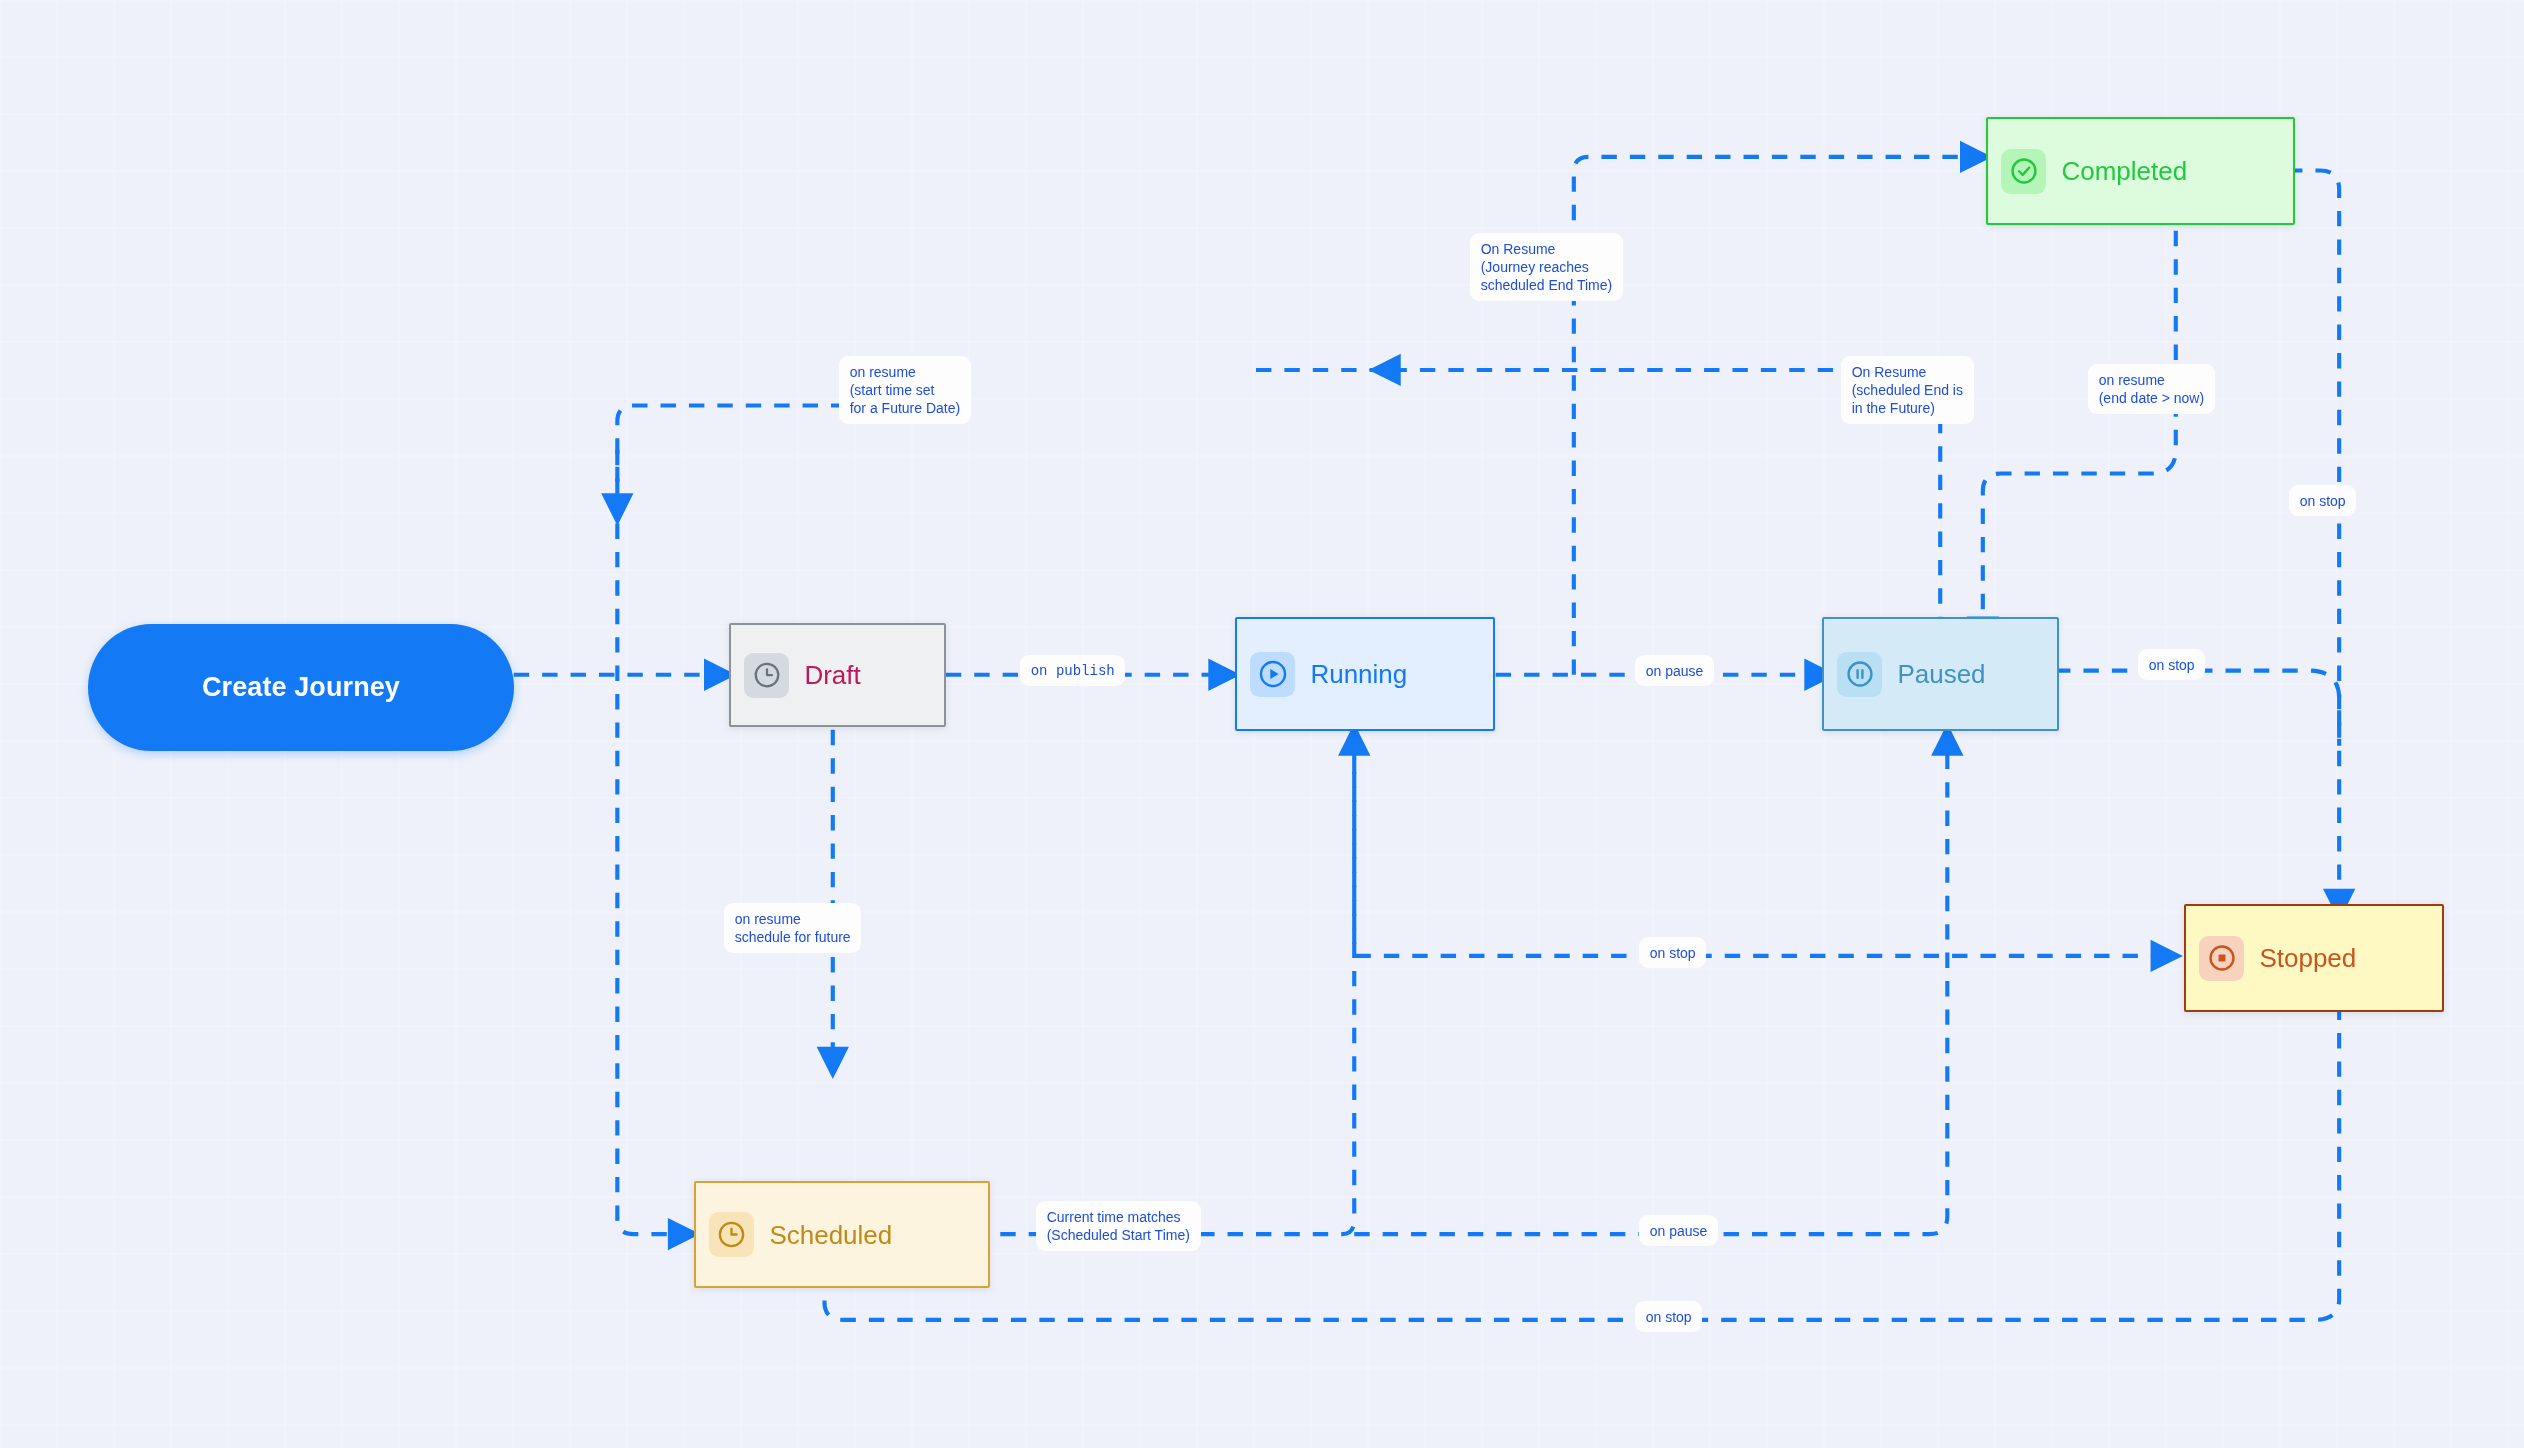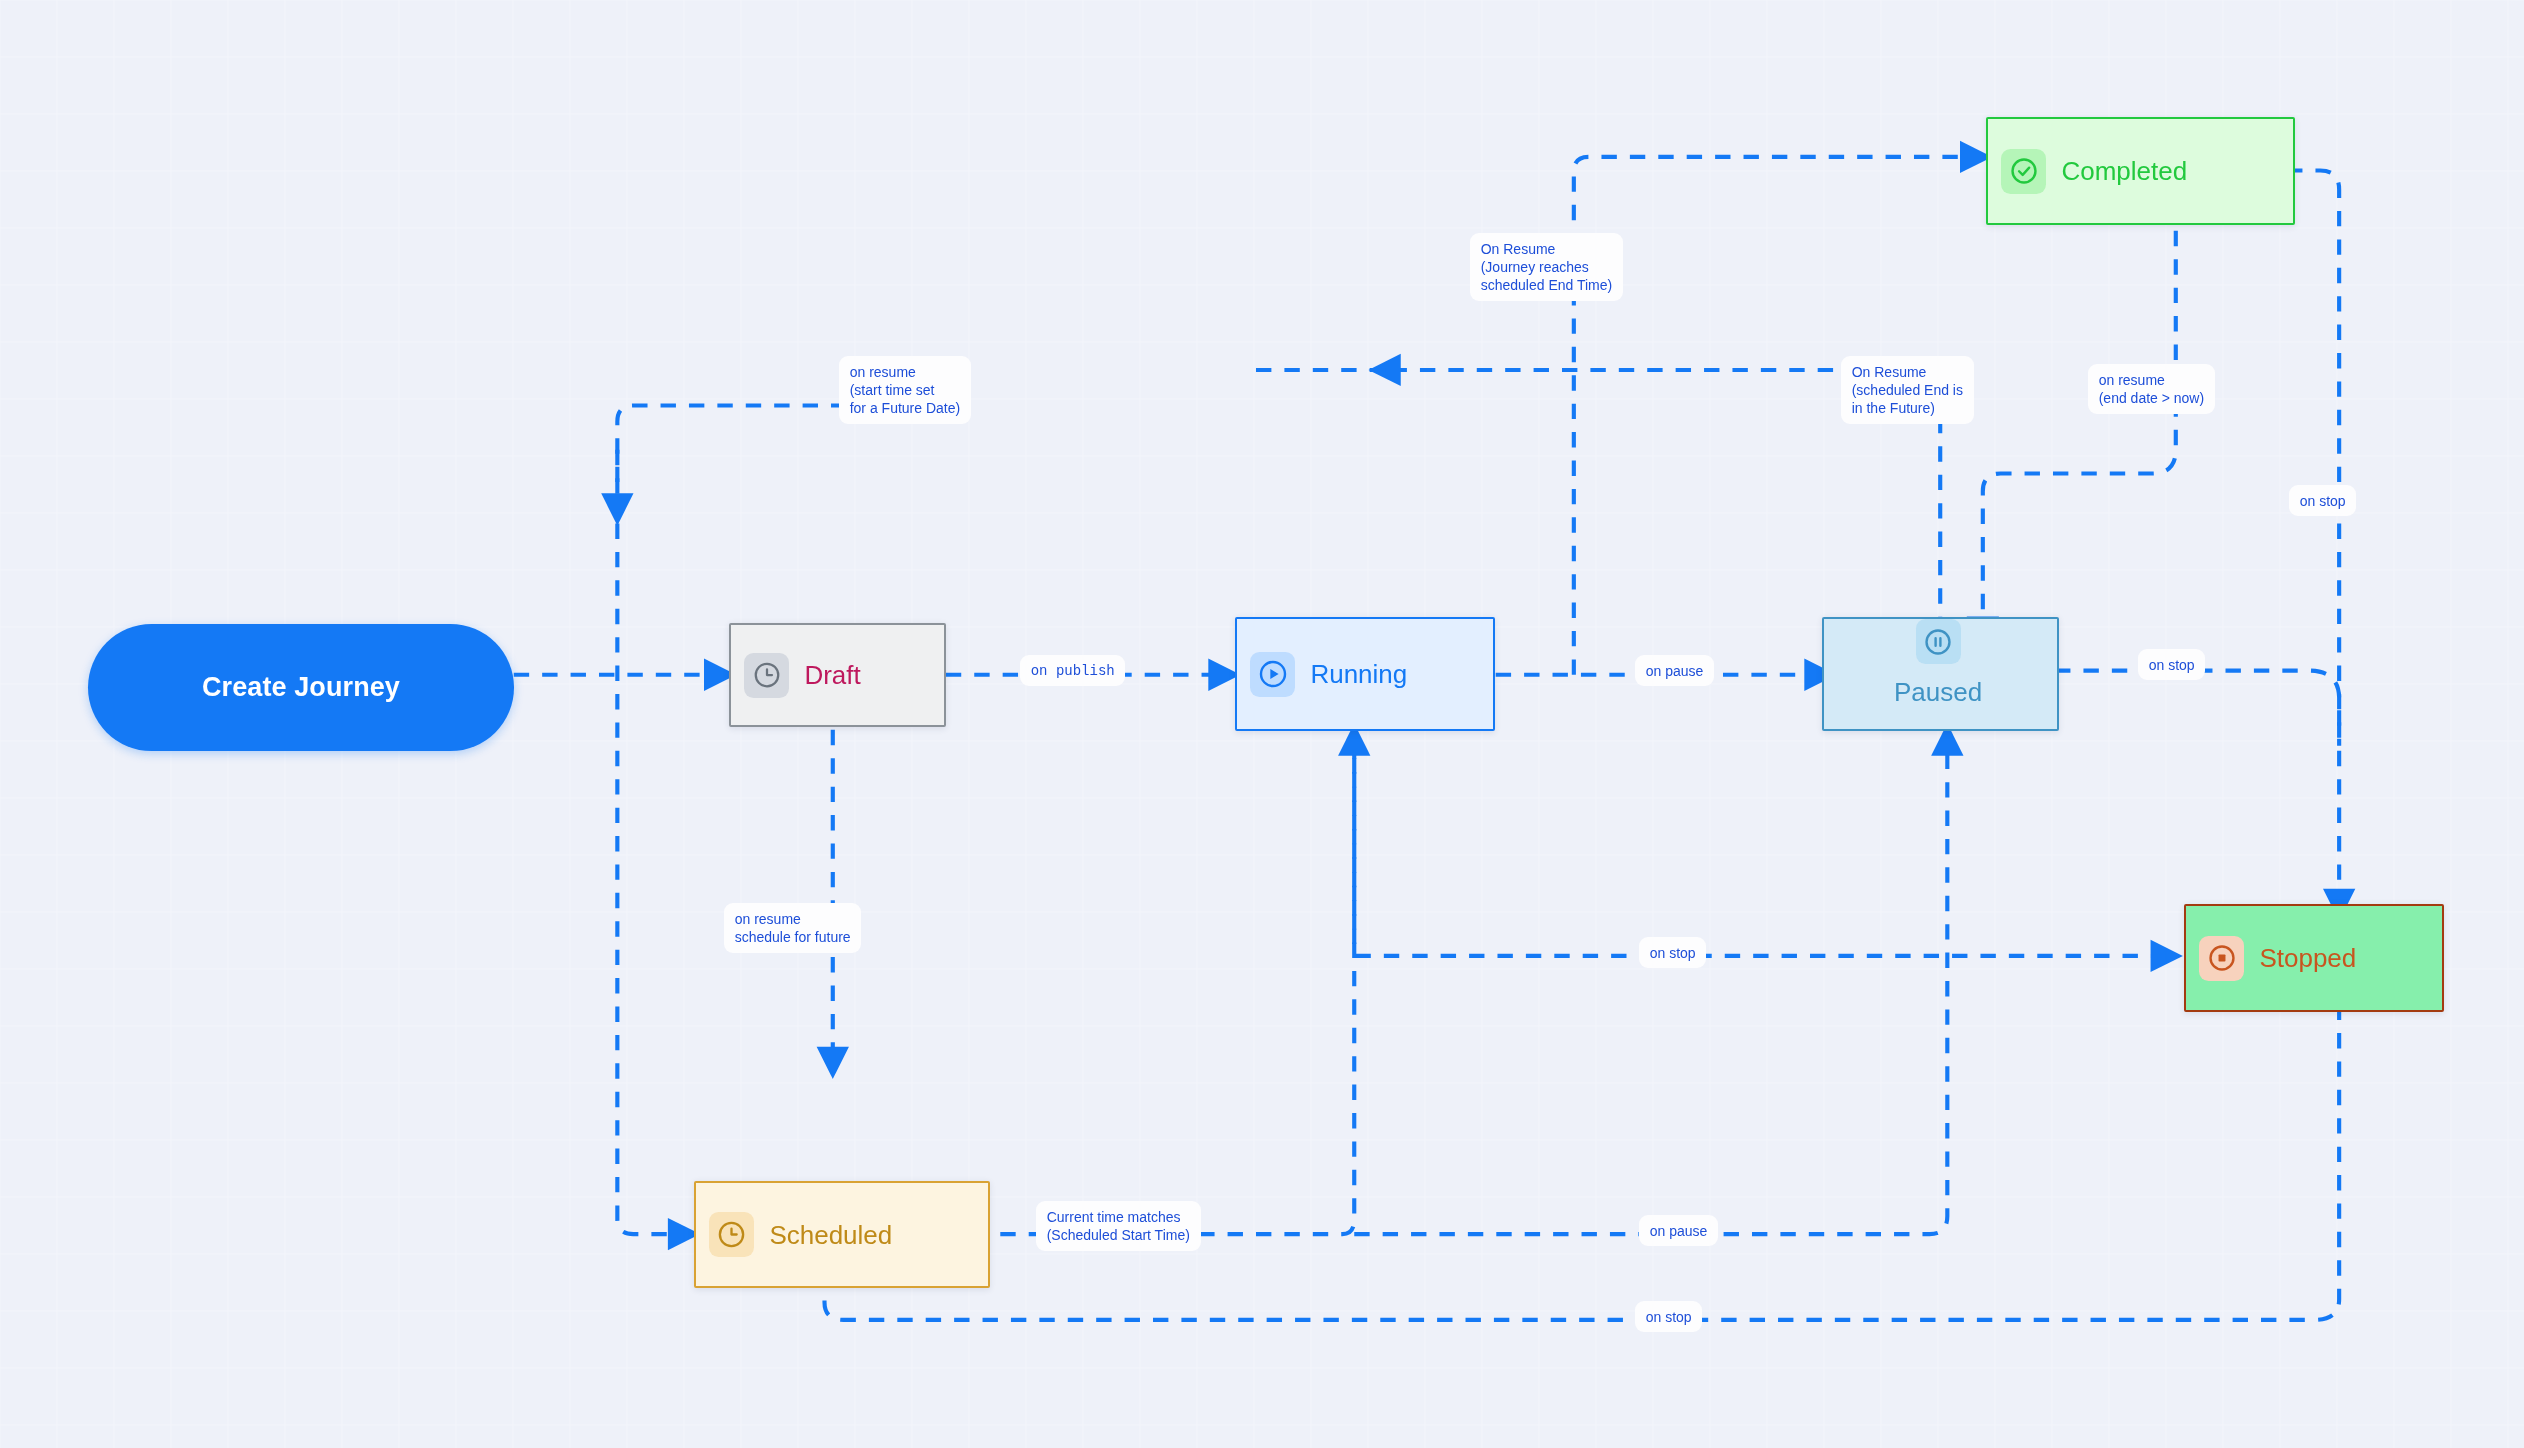--- a/index.html
+++ b/index.html
@@ -61,21 +61,21 @@
   .s-running .label { color:#1479f5; }
 
   .s-paused     { background:#d4eaf7; border-color:#3f93c4; }
   .s-paused .badge { background:#b9dff4; }
   .s-paused .label { color:#3f93c4; }
 
   .s-completed  { background:#ddfcdd; border-color:#22c93e; }
   .s-completed .badge { background:#b5f5b8; }
   .s-completed .label { color:#22c93e; }
 
-  .s-stopped    { background:#86efac; border-color:#a33b10; }
+  .s-stopped    { background:#fef9c3; border-color:#a33b10; }
   .s-stopped .badge { background:#f7d2bd; }
   .s-stopped .label { color:#c8551f; }
 
   .s-scheduled  { background:#fdf4e0; border-color:#d9a233; }
   .s-scheduled .badge { background:#f9e3b9; }
   .s-scheduled .label { color:#bf8a18; }
 
   
   .elabel {
     position:absolute;
@@ -157,21 +157,21 @@
 <div class="node state s-running" style="left:1235px; top:617px; width:260px; height:114px;">
   <span class="badge">
     <svg width="32" height="32" viewBox="0 0 24 24" fill="none" stroke="#1479f5" stroke-width="1.8">
       <circle cx="12" cy="12" r="9"></circle>
         <path d="M10 8.3 L16.2 12 L10 15.7 Z" fill="#1479f5" stroke="none"></path>
     </svg>
   </span>
   <span class="label">Running</span>
 </div>
 
-<div class="node state s-paused" style="left:1822px; top:617px; width:237px; height:114px;flex-direction:column;">
+<div class="node state s-paused" style="left:1822px; top:617px; width:237px; height:114px;">
   <span class="badge">
     <svg width="32" height="32" viewBox="0 0 24 24" fill="none" stroke="#3f93c4" stroke-width="1.8" stroke-linecap="round">
       <circle cx="12" cy="12" r="8.6"></circle>
         <path d="M10.2 9.2 V14.8 M13.8 9.2 V14.8"></path>
     </svg>
   </span>
   <span class="label">Paused</span>
 </div>
 
 <div class="node state s-completed" style="left:1986px; top:117px; width:309px; height:108px;">

